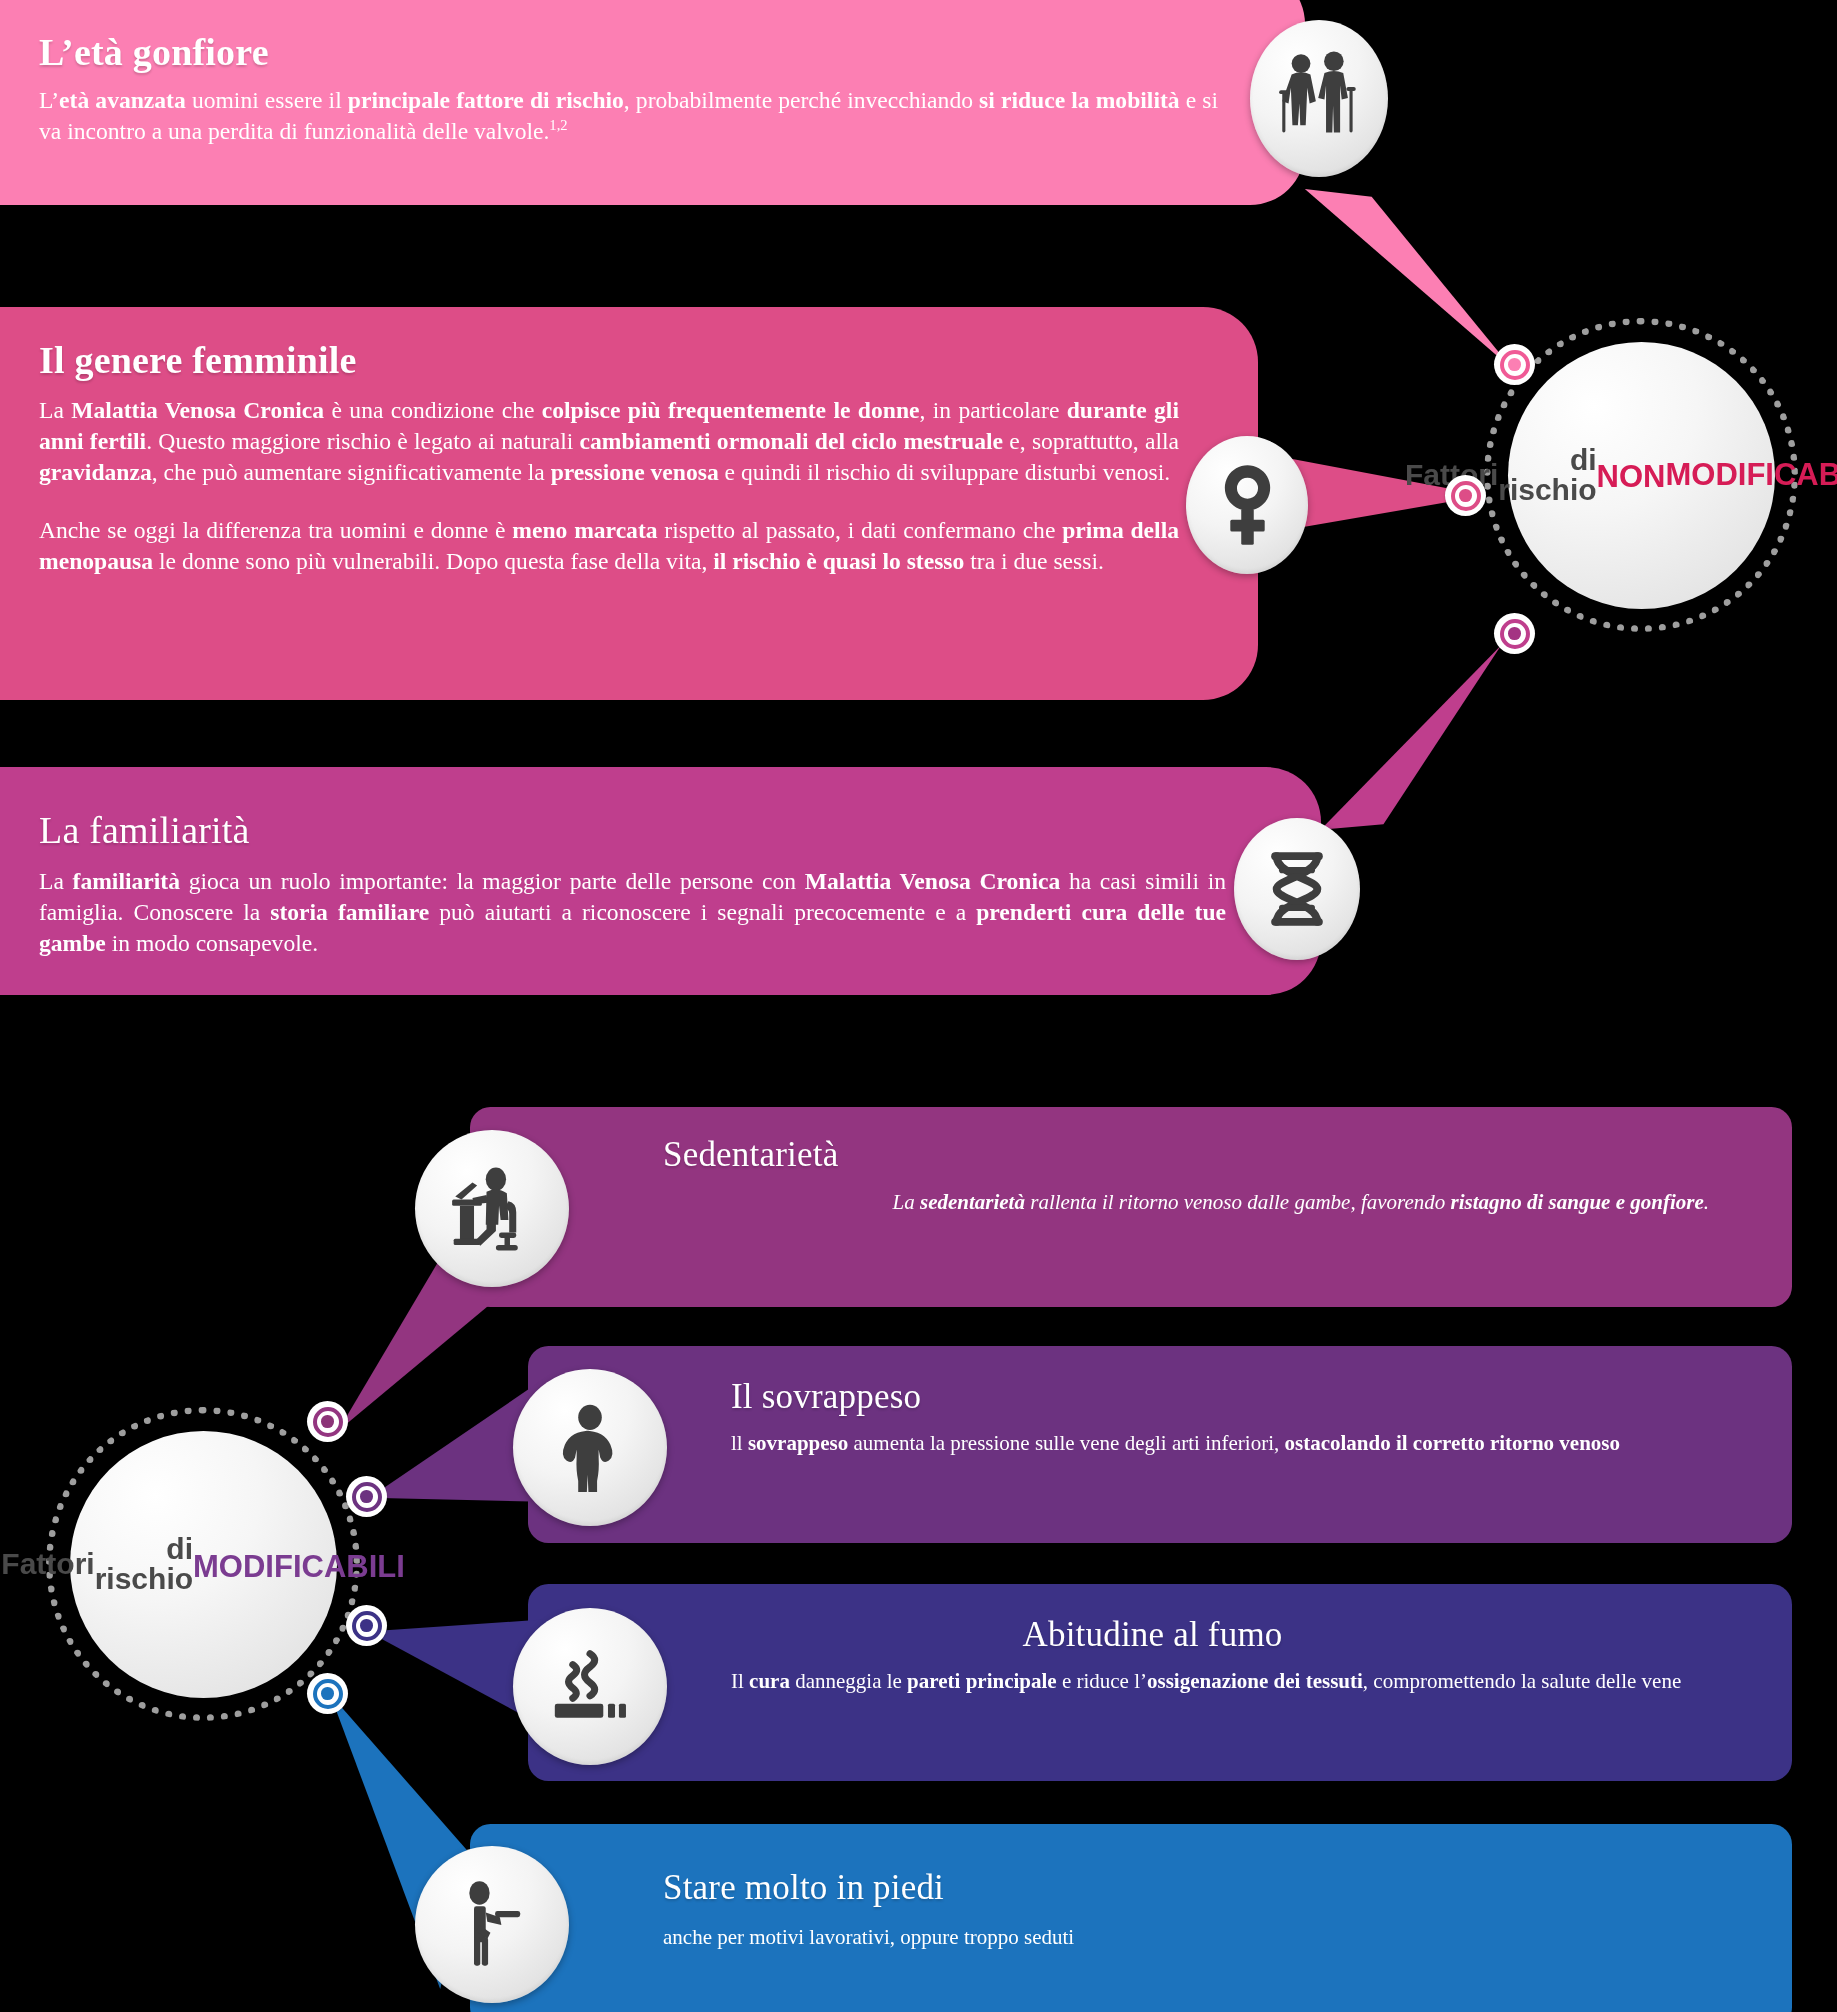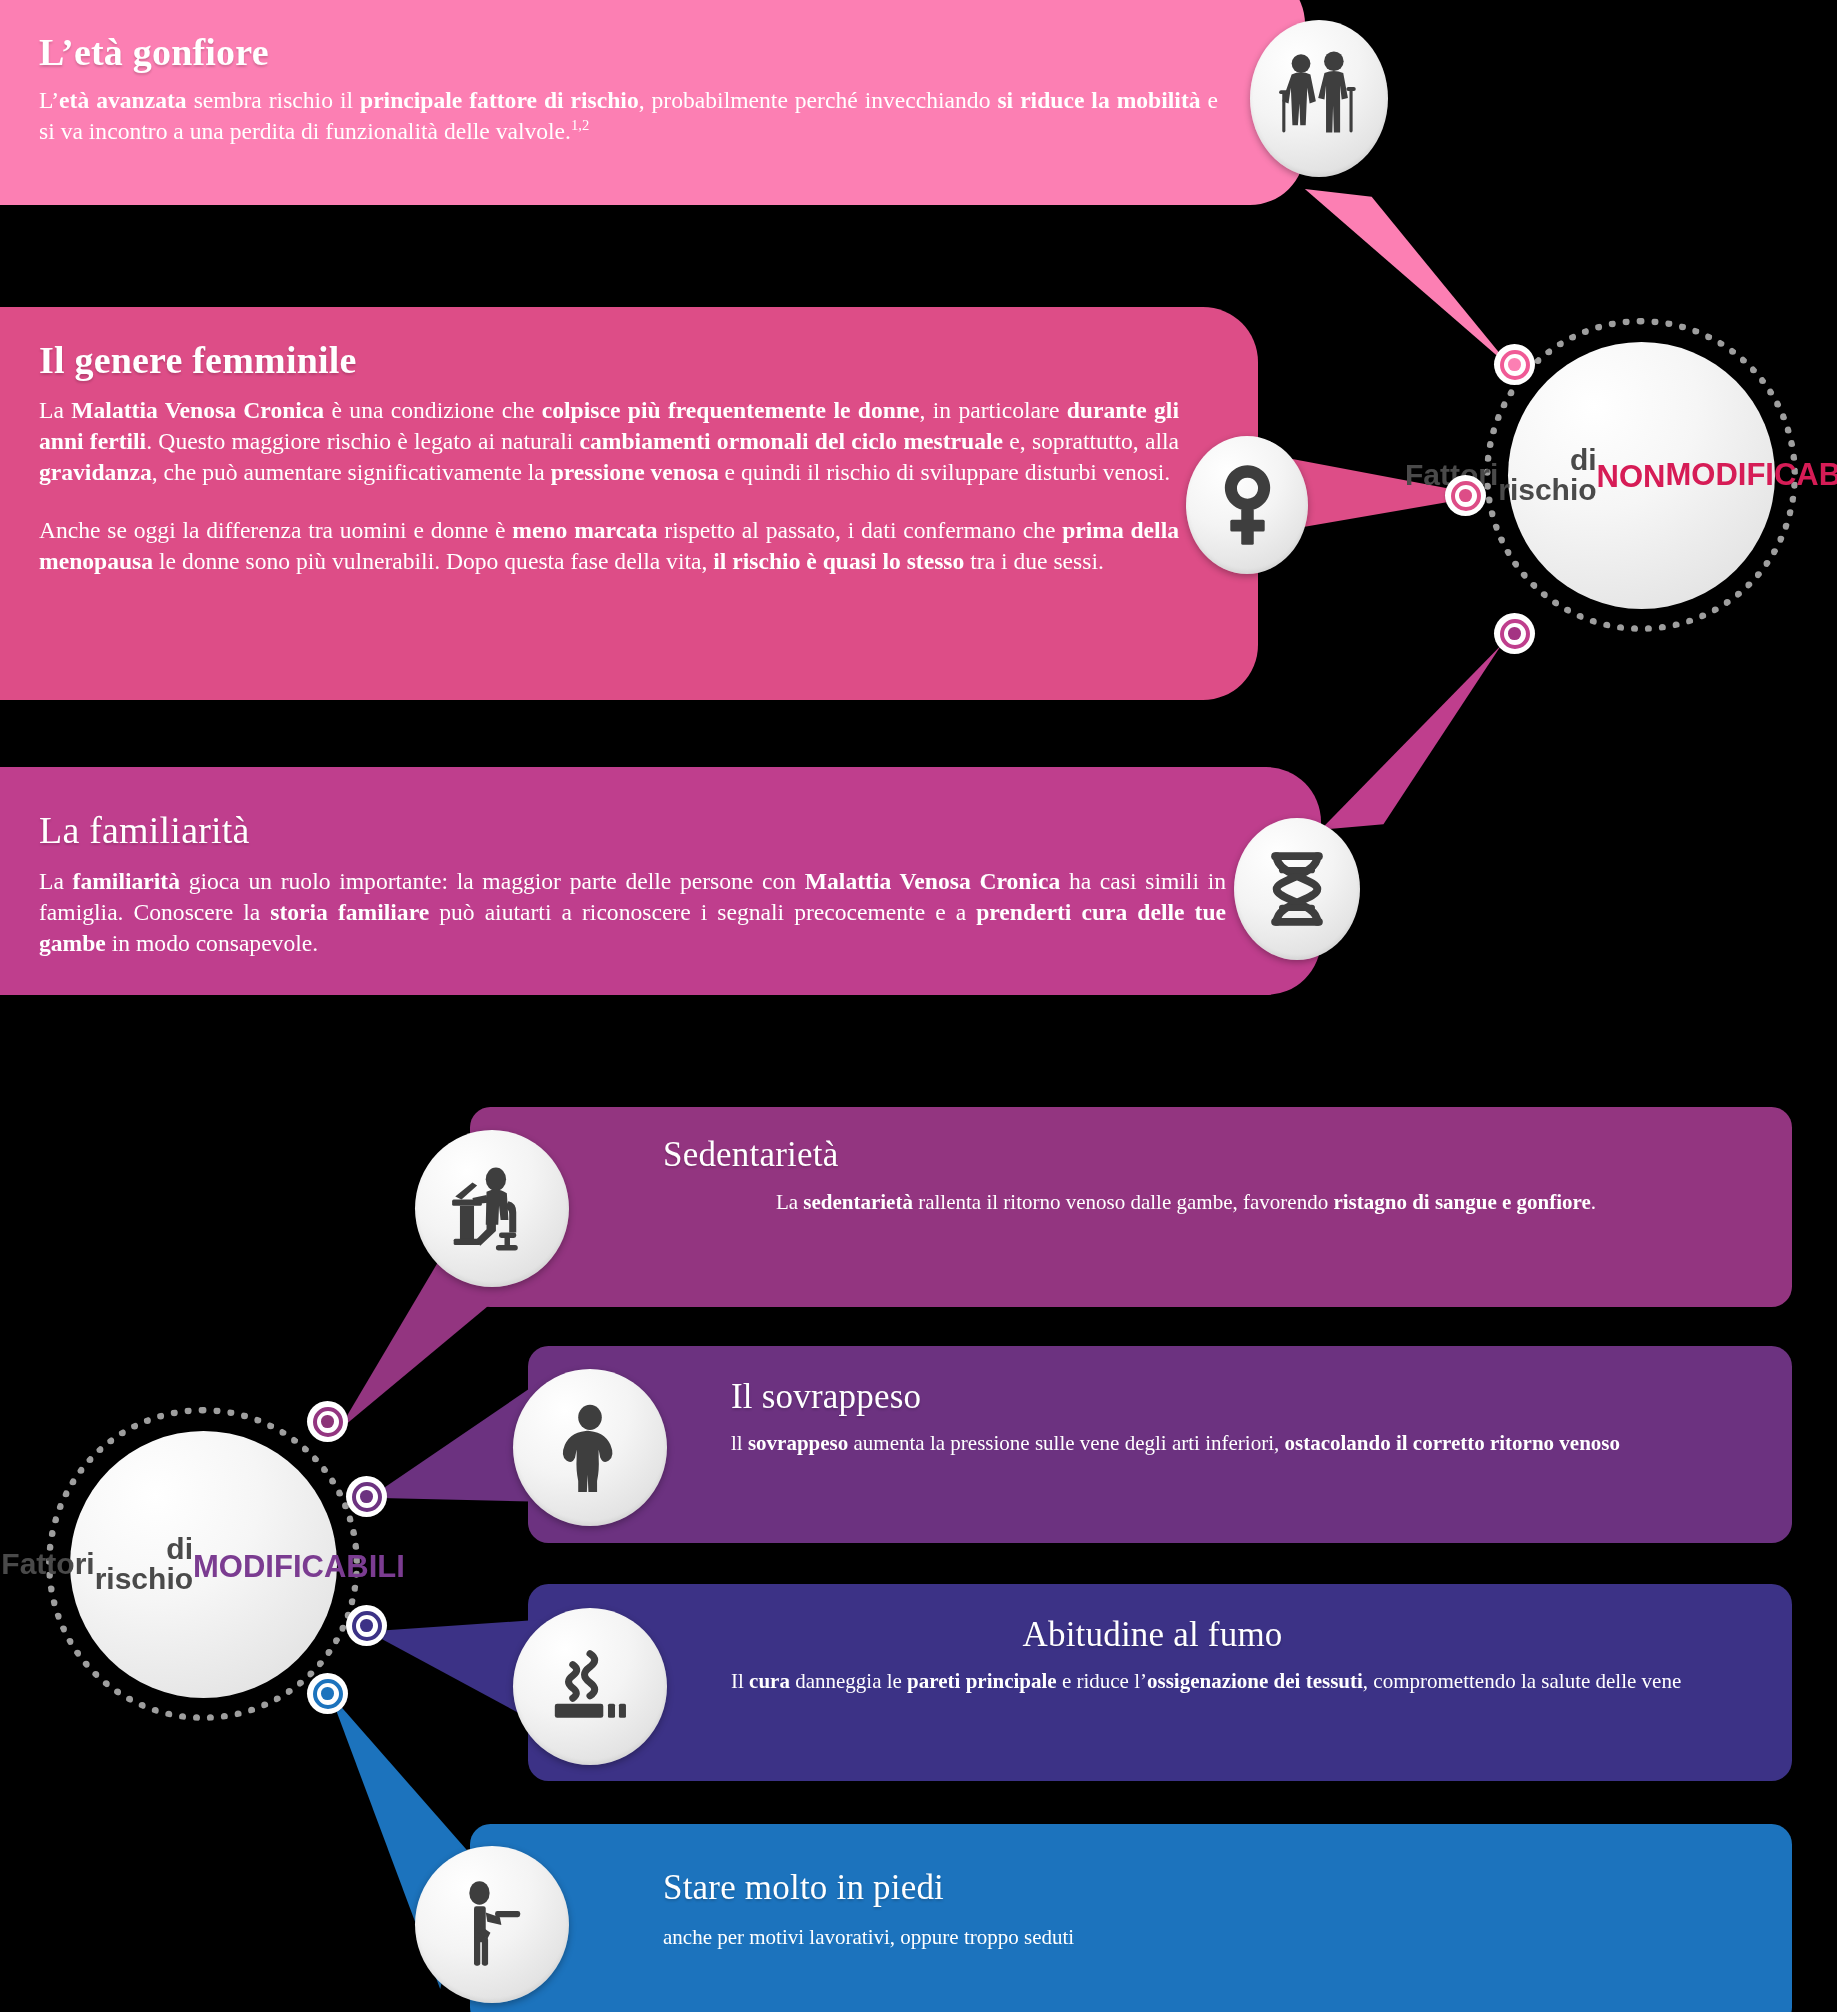--- a/index.html
+++ b/index.html
@@ -118,21 +118,21 @@
     <path d="M690,1755 L690,1910 L470,1905 Z" fill="#6C3280"></path>
 
     <path d="M690,2060 L690,2195 L468,2075 Z" fill="#3C3286"></path>
 
     <path d="M600,2360 L560,2530 L420,2155 Z" fill="#1C73BD"></path>
   </svg>
 
   <div class="panel" style="left:-47px; top:-31px; width:1352px; height:236px; background:#FC7FB3; border-radius:0 55px 55px 0;">
     <div class="inner" style="padding:61px 0 0 86px; width:1203px;">
       <h2 class="title" style="font-size:38px; margin-bottom:11px;">L’età gonfiore</h2>
-      <p class="body" style="font-size:23.6px; line-height:1.30; width:1179px;"><span>L’</span><b>età avanzata</b><span> sembra rischio il </span><b>principale fattore di rischio</b><span>, probabilmente perché invecchiando </span><b>si riduce la mobilità</b><span> e si va incontro a una perdita di funzionalità delle valvole.</span><sup>1,2</sup></p>
+      <p class="body" style="font-size:23.6px; line-height:1.30; width:1179px;"><span>L’</span><b>età avanzata</b><span> uomini essere il </span><b>principale fattore di rischio</b><span>, probabilmente perché invecchiando </span><b>si riduce la mobilità</b><span> e si va incontro a una perdita di funzionalità delle valvole.</span><sup>1,2</sup></p>
     </div>
   </div>
   <div class="icon-bubble" style="left:1250px; top:19.7px; width:138px; height:157px;">
     <svg width="86" height="94" viewBox="0 0 110 120">
       <g fill="#3E3E3E">
 
         <circle cx="32" cy="16" r="12"></circle>
         <path d="M20 30 q12 -6 24 0 l7 34 -8 3 -3 -20 -2 48 -7 0 -1 -28 -2 28 -7 0 -2 -48 -3 20 -8 -3 Z"></path>
         <rect x="8" y="52" width="4" height="52" rx="2"></rect>
         <rect x="4" y="50" width="12" height="5" rx="2.5"></rect>
@@ -203,21 +203,21 @@
   </div>
   <div class="node" style="left:1494px; top:613px; width:41px; height:41px;">
     <div class="ring" style="width:30px;height:30px;border:4.7px solid #BF3E8D;">
       <div class="core" style="width:12.6px;height:12.6px;background:#A43383;"></div>
     </div>
   </div>
 
   <div class="panel" style="left:470px; top:1107px; width:1322px; height:200px; background:#933580; border-radius:20.4px;">
     <div class="inner" style="padding:28px 0 0 193px; width:1101px;">
       <h2 class="title title-light" style="font-size:35px; margin-bottom:9.4px;">Sedentarietà</h2>
-      <p class="body" style="font-size:21px; line-height:1.75; width:1046px; text-align:center;"><span>La </span><b>sedentarietà</b><span> rallenta il ritorno venoso dalle gambe, favorendo </span><b>ristagno di sangue e gonfiore</b><span>.</span></p>
+      <p class="body" style="font-size:21px; line-height:1.75; width:1046px; text-align:right;font-style:italic;"><span>La </span><b>sedentarietà</b><span> rallenta il ritorno venoso dalle gambe, favorendo </span><b>ristagno di sangue e gonfiore</b><span>.</span></p>
     </div>
   </div>
   <div class="icon-bubble" style="left:415px; top:1130px; width:154px; height:157px;">
     <svg width="86" height="88" viewBox="0 0 110 112">
       <g fill="#3E3E3E">
 
         <path d="M8 40 L30 22 L36 26 L16 44 Z"></path>
         <rect x="4" y="44" width="38" height="8" rx="2"></rect>
         <rect x="14" y="52" width="18" height="44"></rect>
         <rect x="6" y="94" width="34" height="8" rx="2"></rect>

